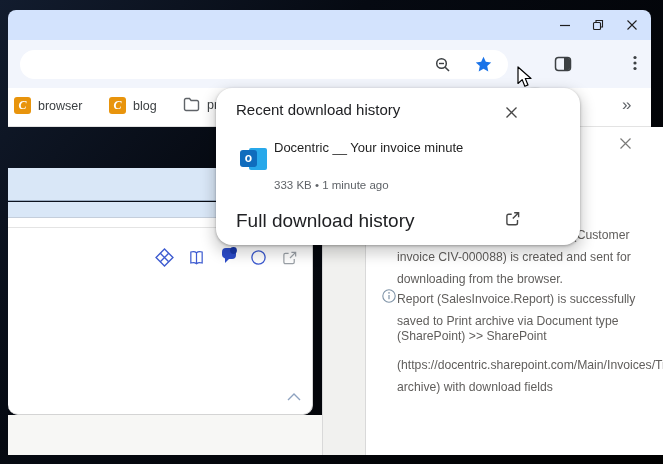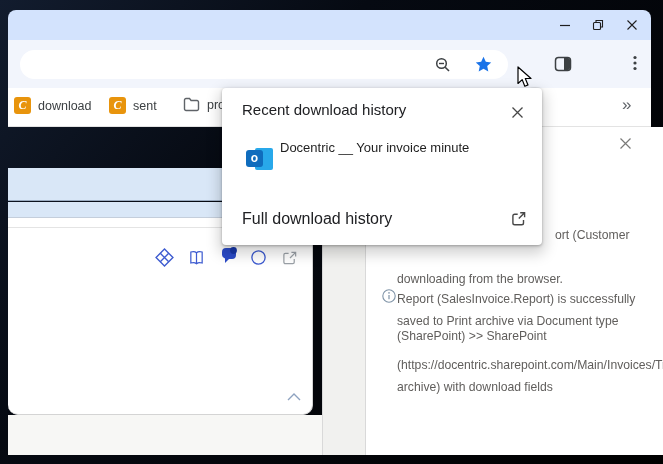--- a/index.html
+++ b/index.html
@@ -35,31 +35,31 @@
   .gray-strip{left:322px;top:127px;width:44px;height:328px;background:#f1f1ef;
               border-left:1px solid #d9d9d9;border-right:1px solid #d9d9d9;box-sizing:border-box;}
 
   
   .panel{left:366px;top:127px;width:291px;height:328px;background:#fff;overflow:hidden;padding-left:13px;}
   .msg-line{position:absolute;left:31px;height:22px;line-height:22px;font-size:12.2px;color:#605e5c;white-space:nowrap;}
   .indent{margin-left:158px;}
   .info-ic{position:absolute;left:16px;width:14px;height:14px;}
 
   
-  .popup{left:222px;top:88px;width:320px;height:157px;background:#fff;border-radius:4px;z-index:50;
+  .popup{left:216px;top:88px;width:364px;height:157px;background:#fff;border-radius:16px;z-index:50;
          box-shadow:0 1px 3px rgba(0,0,0,.3),0 6px 14px 3px rgba(0,0,0,.18);}
   .popup-title{position:absolute;left:20px;top:13px;font-size:15px;font-weight:500;color:#202124;}
   .dl-row{position:absolute;left:0;top:46px;width:320px;height:62px;cursor:pointer;}
   .outlook{position:absolute;left:24px;top:13px;width:27px;height:24px;}
   .ol-back{position:absolute;left:9px;top:1px;width:18px;height:22px;background:#28a8ea;border-radius:2px;}
   .ol-front{position:absolute;left:0;top:3px;width:17px;height:17px;background:#0f6cbd;border-radius:3px;
             color:#fff;font-size:12px;font-weight:bold;text-align:center;line-height:16px;}
   .dl-name{position:absolute;left:58px;top:4px;font-size:13px;line-height:20px;color:#1f1f1f;}
   .dl-meta{position:absolute;left:58px;top:45px;font-size:11.5px;color:#5f6368;}
-  .popup-footer{position:absolute;left:20px;top:122px;font-size:16px;font-weight:500;color:#202124;cursor:pointer;}
+  .popup-footer{position:absolute;left:20px;top:122px;font-size:19px;font-weight:500;color:#202124;cursor:pointer;}
   .iconbtn{cursor:pointer;}
 
   .cursor{left:516px;top:66px;z-index:90;}
   .chev-up{left:286px;top:392px;}
 </style>
 </head>
 <body>
 
 <div class="page">
 
@@ -124,25 +124,25 @@
         <circle cx="9" cy="3.5" r="1.6" fill="#3c4043"></circle>
         <circle cx="9" cy="9" r="1.6" fill="#3c4043"></circle>
         <circle cx="9" cy="14.5" r="1.6" fill="#3c4043"></circle>
       </svg>
     </span>
   </div>
 
   <div class="abs bookmarks">
     <span class="bm-item iconbtn" style="left:6px;">
       <span class="bm-fav">C</span>
-      <span>download</span>
+      <span>browser</span>
     </span>
     <span class="bm-item iconbtn" style="left:101px;">
       <span class="bm-fav">C</span>
-      <span>sent</span>
+      <span>blog</span>
     </span>
     <span class="bm-item iconbtn" style="left:175px;">
       <svg width="17" height="15" viewBox="0 0 17 15">
         <path d="M1.5 3 a1.5 1.5 0 0 1 1.5-1.5 h3.5 l1.6 2 H14 a1.5 1.5 0 0 1 1.5 1.5 v7 a1.5 1.5 0 0 1 -1.5 1.5 H3 a1.5 1.5 0 0 1 -1.5-1.5 z" fill="none" stroke="#5f6368" stroke-width="1.4"></path>
       </svg>
       <span>pro</span>
     </span>
     <span class="bm-overflow iconbtn">»</span>
   </div>
 
@@ -198,20 +198,21 @@
     </span>
 
     <span class="info-ic" style="top:98px;">
       <svg width="14" height="14" viewBox="0 0 14 14">
         <circle cx="7" cy="7" r="6.2" fill="none" stroke="#7f93a7" stroke-width="1.1"></circle>
         <line x1="7" y1="6" x2="7" y2="10.2" stroke="#7f93a7" stroke-width="1.2"></line>
         <circle cx="7" cy="3.9" r="0.8" fill="#7f93a7"></circle>
       </svg>
     </span>
     <div class="msg-line indent" style="top:97px;">ort (Customer</div>
+    <div class="msg-line" style="top:119px;">invoice CIV-000088) is created and sent for</div>
     <div class="msg-line" style="top:141px;text-align:right;">downloading from the browser.</div>
 
     <span class="info-ic" style="top:162px;">
       <svg width="14" height="14" viewBox="0 0 14 14">
         <circle cx="7" cy="7" r="6.2" fill="none" stroke="#7f93a7" stroke-width="1.1"></circle>
         <line x1="7" y1="6" x2="7" y2="10.2" stroke="#7f93a7" stroke-width="1.2"></line>
         <circle cx="7" cy="3.9" r="0.8" fill="#7f93a7"></circle>
       </svg>
     </span>
     <div class="msg-line" style="top:161px;">Report (SalesInvoice.Report) is successfully</div>
@@ -230,20 +231,21 @@
     </span>
 
     <div class="dl-row">
       <span class="outlook">
         <span class="ol-back"></span>
         <span class="ol-front">o</span>
       </span>
       <div class="dl-name">
         <div>Docentric __ Your invoice minute</div>
       </div>
+      <div class="dl-meta">333 KB • 1 minute ago</div>
     </div>
 
     <div class="popup-footer">Full download history</div>
     <span class="abs iconbtn" style="left:288px;top:122px;">
       <svg width="17" height="17" viewBox="0 0 17 17">
         <path d="M13.5 10 V13 a1.8 1.8 0 0 1 -1.8 1.8 h-7 A1.8 1.8 0 0 1 2.9 13 V6 a1.8 1.8 0 0 1 1.8-1.8 h3" fill="none" stroke="#474747" stroke-width="1.4"></path>
         <path d="M10.2 2.8 h4.4 v4.4 M14.3 3.1 L8.8 8.6" fill="none" stroke="#474747" stroke-width="1.4"></path>
       </svg>
     </span>
   </div>

